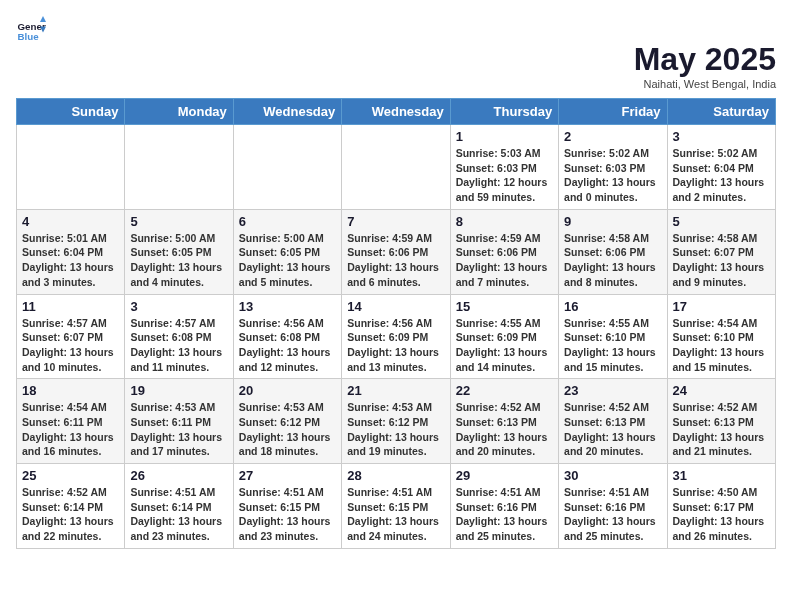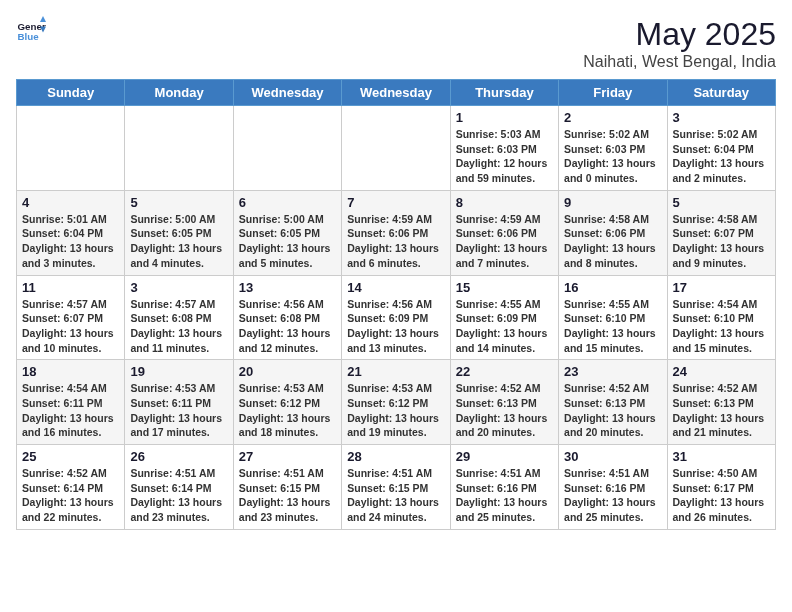--- a/index.html
+++ b/index.html
@@ -23,39 +23,40 @@
     }
     .logo-icon {
       width: 30px;
       height: 30px;
     }
     .title-block {
       text-align: right;
     }
     .month-title {
       font-size: 32px;
-      font-weight: normal;
+      font-weight: bold;
       color: #1a1a2e;
+      margin-top: 25px;
     }
     .subtitle {
-      font-size: 16px;
+      font-size: 11px;
       color: #444;
     }
     .calendar {
       width: 100%;
       border-collapse: collapse;
       border: 1px solid #ccc;
     }
     .calendar th {
       background: #3a7abf;
       color: #fff;
       font-size: 13px;
       font-weight: bold;
       padding: 5px 6px;
-      text-align: center;
+      text-align: right;
       border: 1px solid #5a9ad0;
     }
     .calendar td {
       border: 1px solid #ccc;
       vertical-align: top;
       padding: 4px 5px;
       width: 108px;
       background: #fff;
     }
     .calendar tr:nth-child(even) td {

